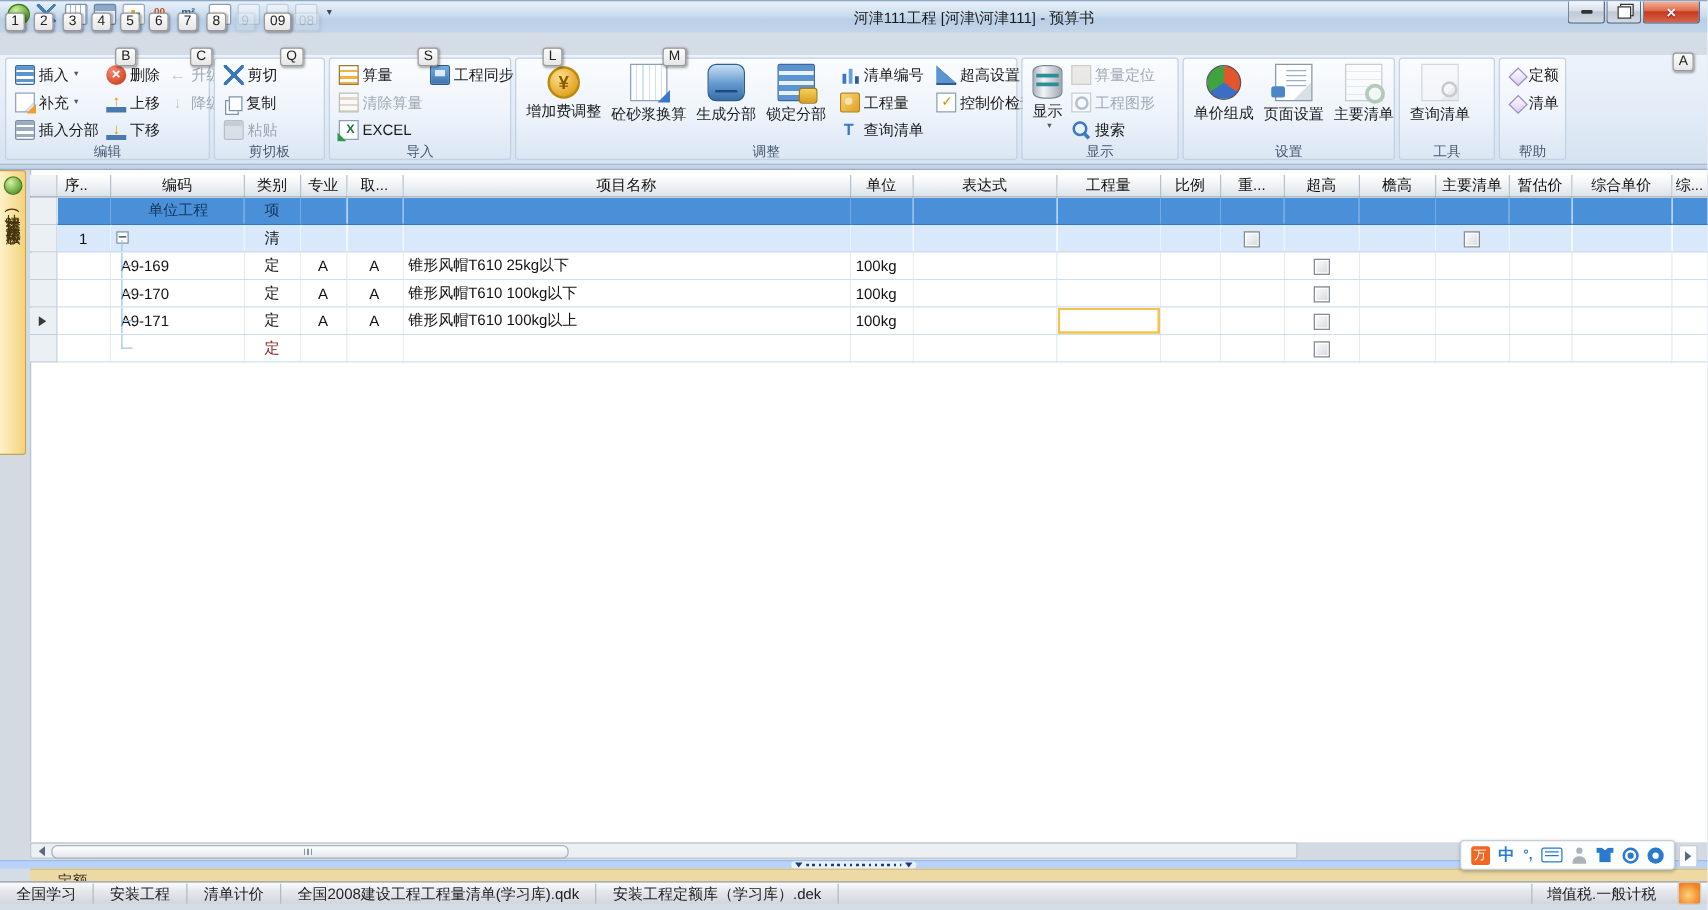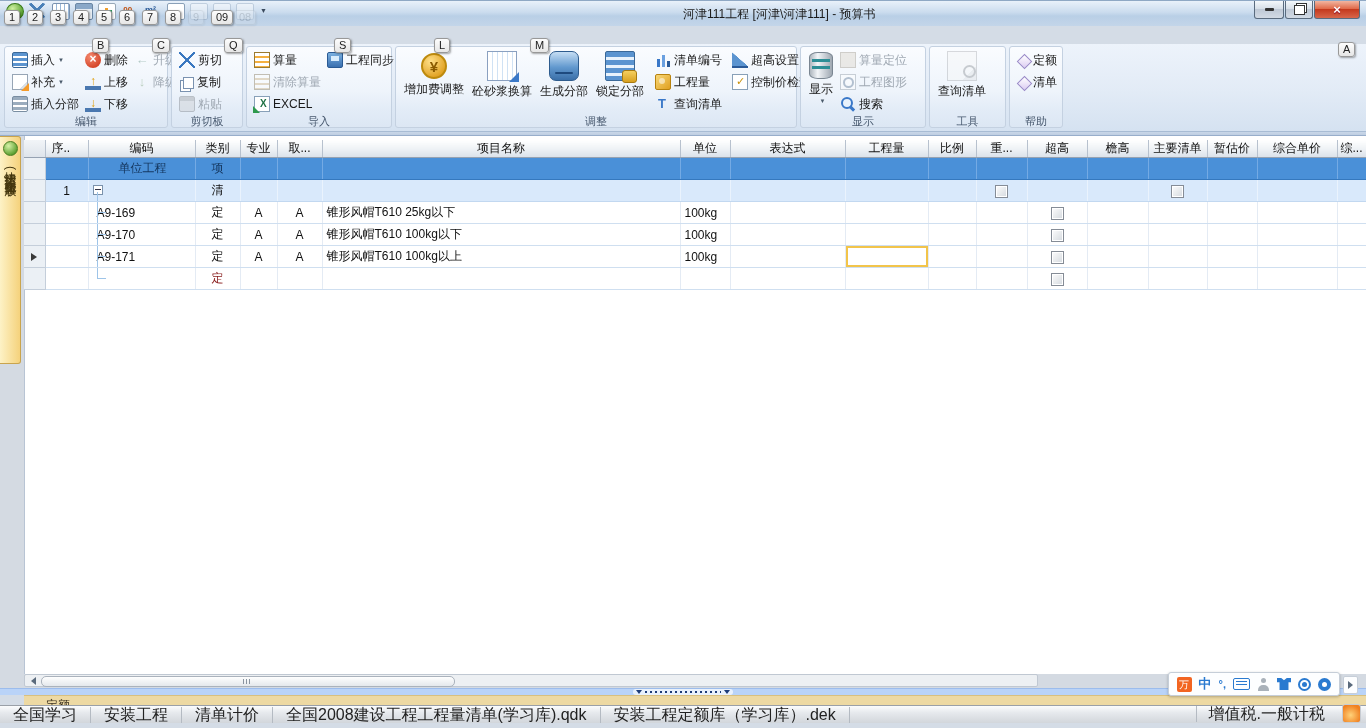--- a/index.html
+++ b/index.html
@@ -183,21 +183,21 @@
   #splitter{position:absolute;left:0;top:688px;width:1366px;height:7px;background:#B9D3F8;border-top:1px solid #9CBCEC;box-sizing:border-box;}
   #split-handle{position:absolute;left:633px;top:0px;width:100px;height:6px;background:#E9F1FC;border-radius:3px;display:flex;align-items:center;}
   .split-tri{width:0;height:0;border-top:4px solid #1E3C78;border-left:3px solid transparent;border-right:3px solid transparent;margin:0 3px;}
   #split-dots{flex:1;height:2px;background:repeating-linear-gradient(90deg,#1E3C78 0 2px,transparent 2px 5px);}
   #lowertab{position:absolute;left:24px;top:695px;width:1342px;height:10px;background:#EDD9A3;border-top:1px solid #D8C080;overflow:hidden;box-sizing:border-box;}
   #lowertab span{position:absolute;left:22px;top:1px;font-size:12px;color:#3A3020;}
 
   
   #statusbar{position:absolute;left:0;top:705px;width:1366px;height:18px;
     background:linear-gradient(180deg,#FBFCFD,#E6E9ED 40%,#D2D6DB);border-top:1px solid #9AA0A8;
-    box-sizing:border-box;display:flex;align-items:flex-end;font-size:16px;color:#222;}
+    box-sizing:border-box;display:flex;align-items:center;font-size:12px;color:#222;}
   .sb-item{padding:0 13px;height:16px;line-height:16px;border-right:1px solid #B4BAC2;white-space:nowrap;}
   .sb-right{margin-left:auto;display:flex;align-items:center;}
   .sb-tax{padding:0 12px;border-left:1px solid #B4BAC2;height:16px;line-height:16px;white-space:nowrap;}
   .sb-ico{width:17px;height:17px;margin:0 5px;border-radius:3px;border:1px solid #C8CCD2;background:radial-gradient(circle at 45% 60%,#FFD27A,#F08020 75%);}
 
   
   #ime{position:absolute;right:26px;top:672px;height:22px;background:#FDFEFF;border:1px solid #C6CED8;
     border-radius:3px;box-shadow:0 1px 3px rgba(0,0,0,.25);display:flex;align-items:center;gap:7px;padding:0 8px;z-index:40;}
   .ime-wan{width:15px;height:15px;background:#F26522;border-radius:2px;color:#fff;font-size:10px;line-height:15px;text-align:center;}
   .ime-zh{color:#2A7AD0;font-size:13px;font-weight:bold;}
@@ -331,21 +331,21 @@
               <span>升级</span>
             </div>
           <div class="sbtn dis">
               <span class="ic i-dng"></span>
               <span>降级</span>
             </div>
         </div>
         <div class="glabel">编辑</div>
       </div>
 
-      <div class="rgroup" style="width:72px">
+      <div class="rgroup" style="width:89px">
         <div class="bcol">
           <div class="sbtn">
               <span class="ic i-cut"></span>
               <span>剪切</span>
             </div>
           <div class="sbtn">
               <span class="ic i-copy"></span>
               <span>复制</span>
             </div>
           <div class="sbtn dis">
@@ -440,20 +440,35 @@
               <span>工程图形</span>
             </div>
           <div class="sbtn">
               <span class="ic i-search"></span>
               <span>搜索</span>
             </div>
         </div>
         <div class="glabel">显示</div>
       </div>
 
+      <div class="rgroup" style="width:170px">
+        <div class="bbtn">
+            <span class="bic b-pie"></span>
+            <span>单价组成</span>
+          </div>
+        <div class="bbtn">
+            <span class="bic b-pagesetup"></span>
+            <span>页面设置</span>
+          </div>
+        <div class="bbtn dis">
+            <span class="bic b-mainlist"></span>
+            <span>主要清单</span>
+          </div>
+        <div class="glabel">设置</div>
+      </div>
 
       <div class="rgroup" style="width:77px">
         <div class="bbtn dis">
             <span class="bic b-query"></span>
             <span>查询清单</span>
           </div>
         <div class="glabel">工具</div>
       </div>
 
       <div class="rgroup" style="width:54px">

